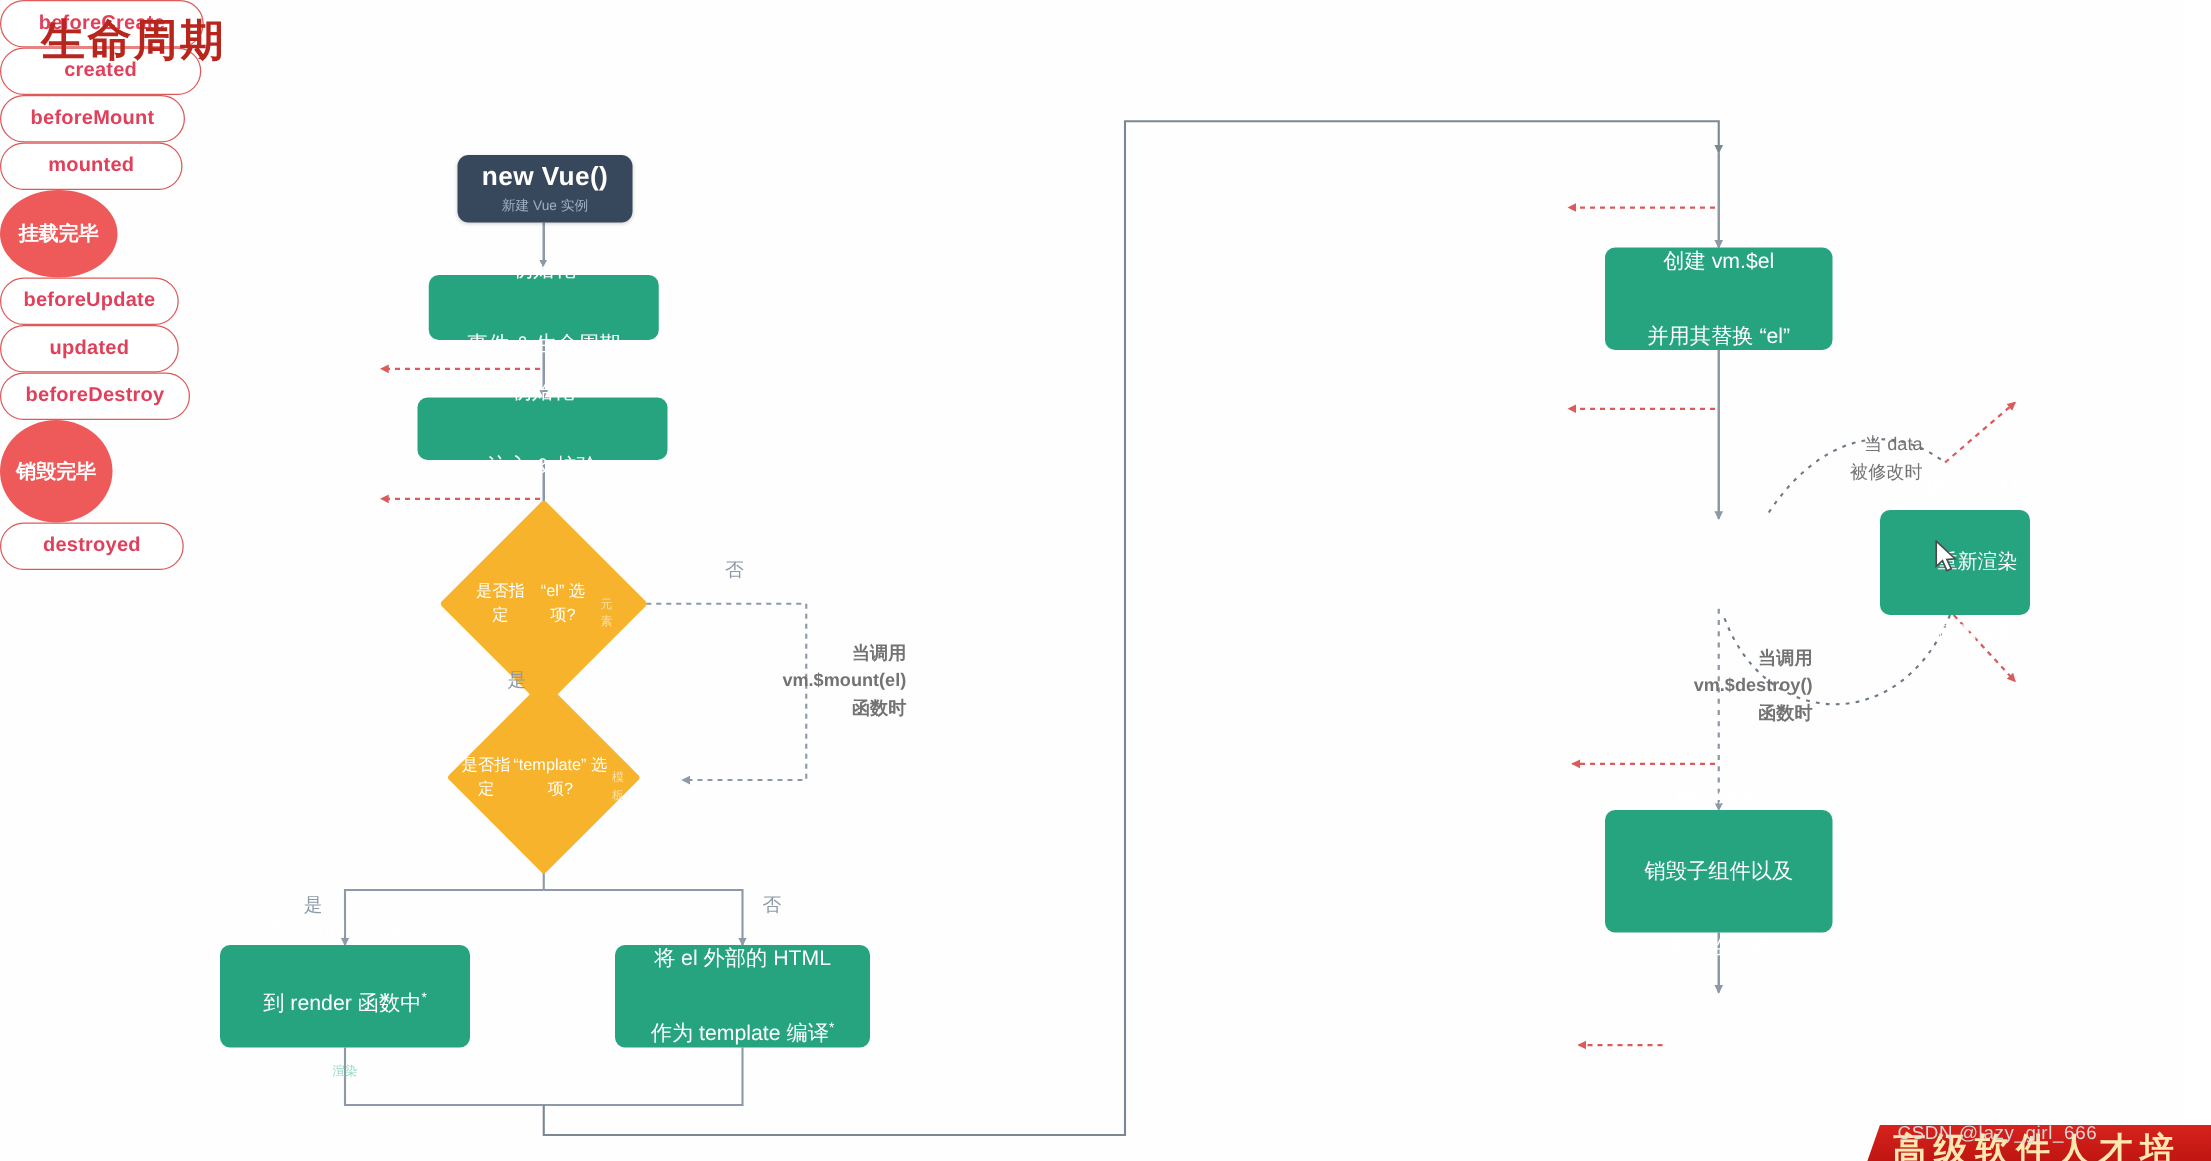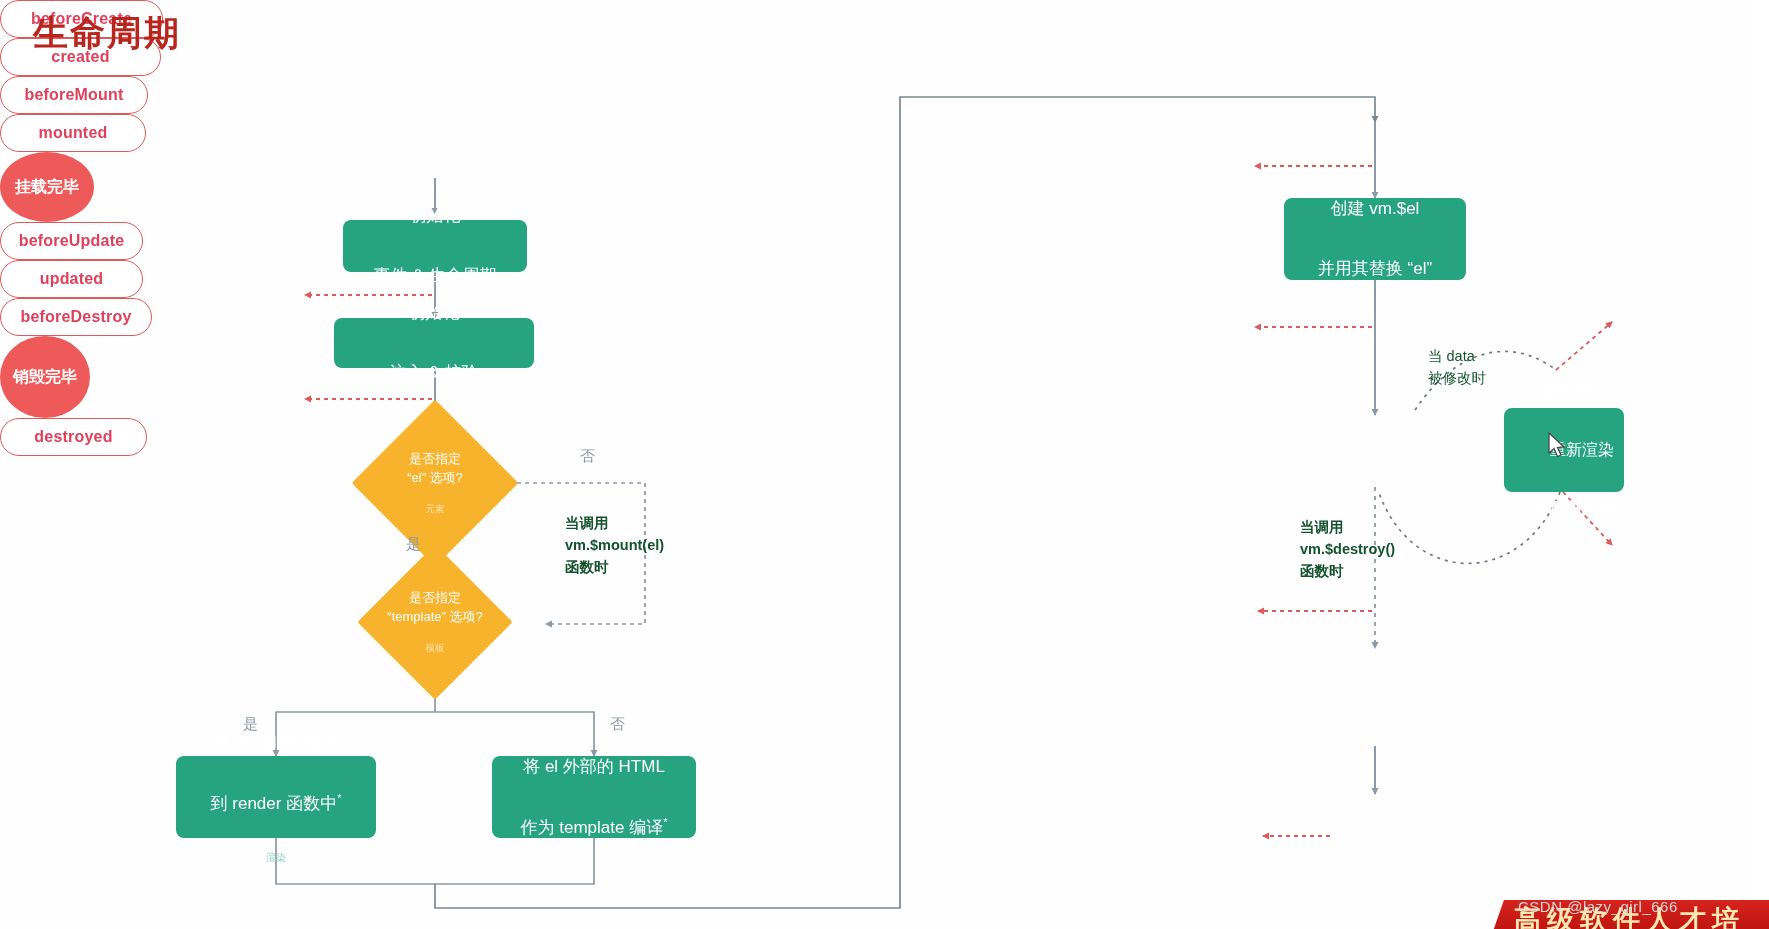--- a/index.html
+++ b/index.html
@@ -43,21 +43,21 @@
 
   
   .diamond-wrap { position: absolute; }
   .diamond-shape {
     position: absolute; left: 0; top: 0; width: 100%; height: 100%;
     background: #f7b32b; transform: rotate(45deg);
     border-radius: 3px;
   }
   .diamond-label {
     position: absolute; left: 0; top: 0; width: 100%; height: 100%;
-    display: flex; flex-direction: column; align-items: center;
+    display: flex; align-items: center;
     justify-content: center; color: #ffffff; font-size: 13px;
     line-height: 1.45; text-align: center;
   }
   .diamond-label .ann { font-size: 9.5px; color: #fbe0ad; margin-top: 15px; }
 
   
   .hook-pill {
     background: #ffffff; border: 1.6px solid #dd5a5a; border-radius: 20px;
     color: #e0405a; font-size: 16px; font-weight: 700; letter-spacing: .2px;
     display: flex; align-items: center; justify-content: center;
@@ -65,22 +65,22 @@
 
   
   .red-circle {
     background: #ee5a5a; border-radius: 50%; color: #ffffff;
     font-size: 16px; font-weight: 700;
     display: flex; align-items: center; justify-content: center;
   }
 
   
   .anno {
-    position: absolute; color: #14532d; font-size: 14.5px;
-    line-height: 1.52; text-align: left; font-weight: 700;
+    position: absolute; color: #737373; font-size: 14.5px;
+    line-height: 1.52; text-align: right; font-weight: 700;
   }
   .anno.light { font-weight: 400; }
   .branch-label {
     position: absolute; color: #8d99a6; font-size: 15px; font-weight: 400;
   }
 
   
   .cursor { position: absolute; pointer-events: none; }
 
   
@@ -163,20 +163,24 @@
 
     <line x1="1375" y1="487" x2="1375" y2="648" stroke="#8d99a6" stroke-width="1.8" stroke-dasharray="4 5" marker-end="url(#ah-gray)"></line>
 
     <line x1="1372" y1="611" x2="1258" y2="611" stroke="#dd5a5a" stroke-width="1.8" stroke-dasharray="4 4" marker-end="url(#ah-red)"></line>
 
     <line x1="1375" y1="746" x2="1375" y2="794" stroke="#8d99a6" stroke-width="2" marker-end="url(#ah-gray)"></line>
 
     <line x1="1330" y1="836" x2="1263" y2="836" stroke="#dd5a5a" stroke-width="1.8" stroke-dasharray="4 4" marker-end="url(#ah-red)"></line>
   </svg>
 
+  <div class="node vue-box" style="left:366px; top:124px; width:140px; height:54px;">
+    <span class="main">new Vue()</span>
+    <span class="sub">新建 Vue 实例</span>
+  </div>
 
   <div class="node green-box" style="left:343px; top:220px; width:184px; height:52px;">
     <span>初始化</span>
     <span>事件 &amp; 生命周期</span>
   </div>
 
   <div class="node green-box" style="left:334px; top:318px; width:200px; height:50px;">
     <span>初始化</span>
     <span>注入 &amp; 校验</span>
   </div>
@@ -271,20 +275,25 @@
   <div class="anno" style="left:1300px; top:516px; width:150px;">
     <div>当调用</div>
     <div>vm.$destroy()</div>
     <div>函数时</div>
   </div>
 
   <div class="hook-pill" style="left:1110px; top:592px; width:152px; height:38px;">
     <span>beforeDestroy</span>
   </div>
 
+  <div class="node green-box" style="left:1284px; top:648px; width:182px; height:98px;">
+    <span>解除绑定</span>
+    <span>销毁子组件以及</span>
+    <span>事件监听器</span>
+  </div>
 
   <div class="red-circle" style="left:1331px; top:795px; width:90px; height:82px;">
     <span>销毁完毕</span>
   </div>
 
   <div class="hook-pill" style="left:1114px; top:817px; width:147px; height:38px;">
     <span>destroyed</span>
   </div>
 
   <svg class="cursor" style="left:1548px; top:432px;" width="20" height="28" viewBox="0 0 20 28">

